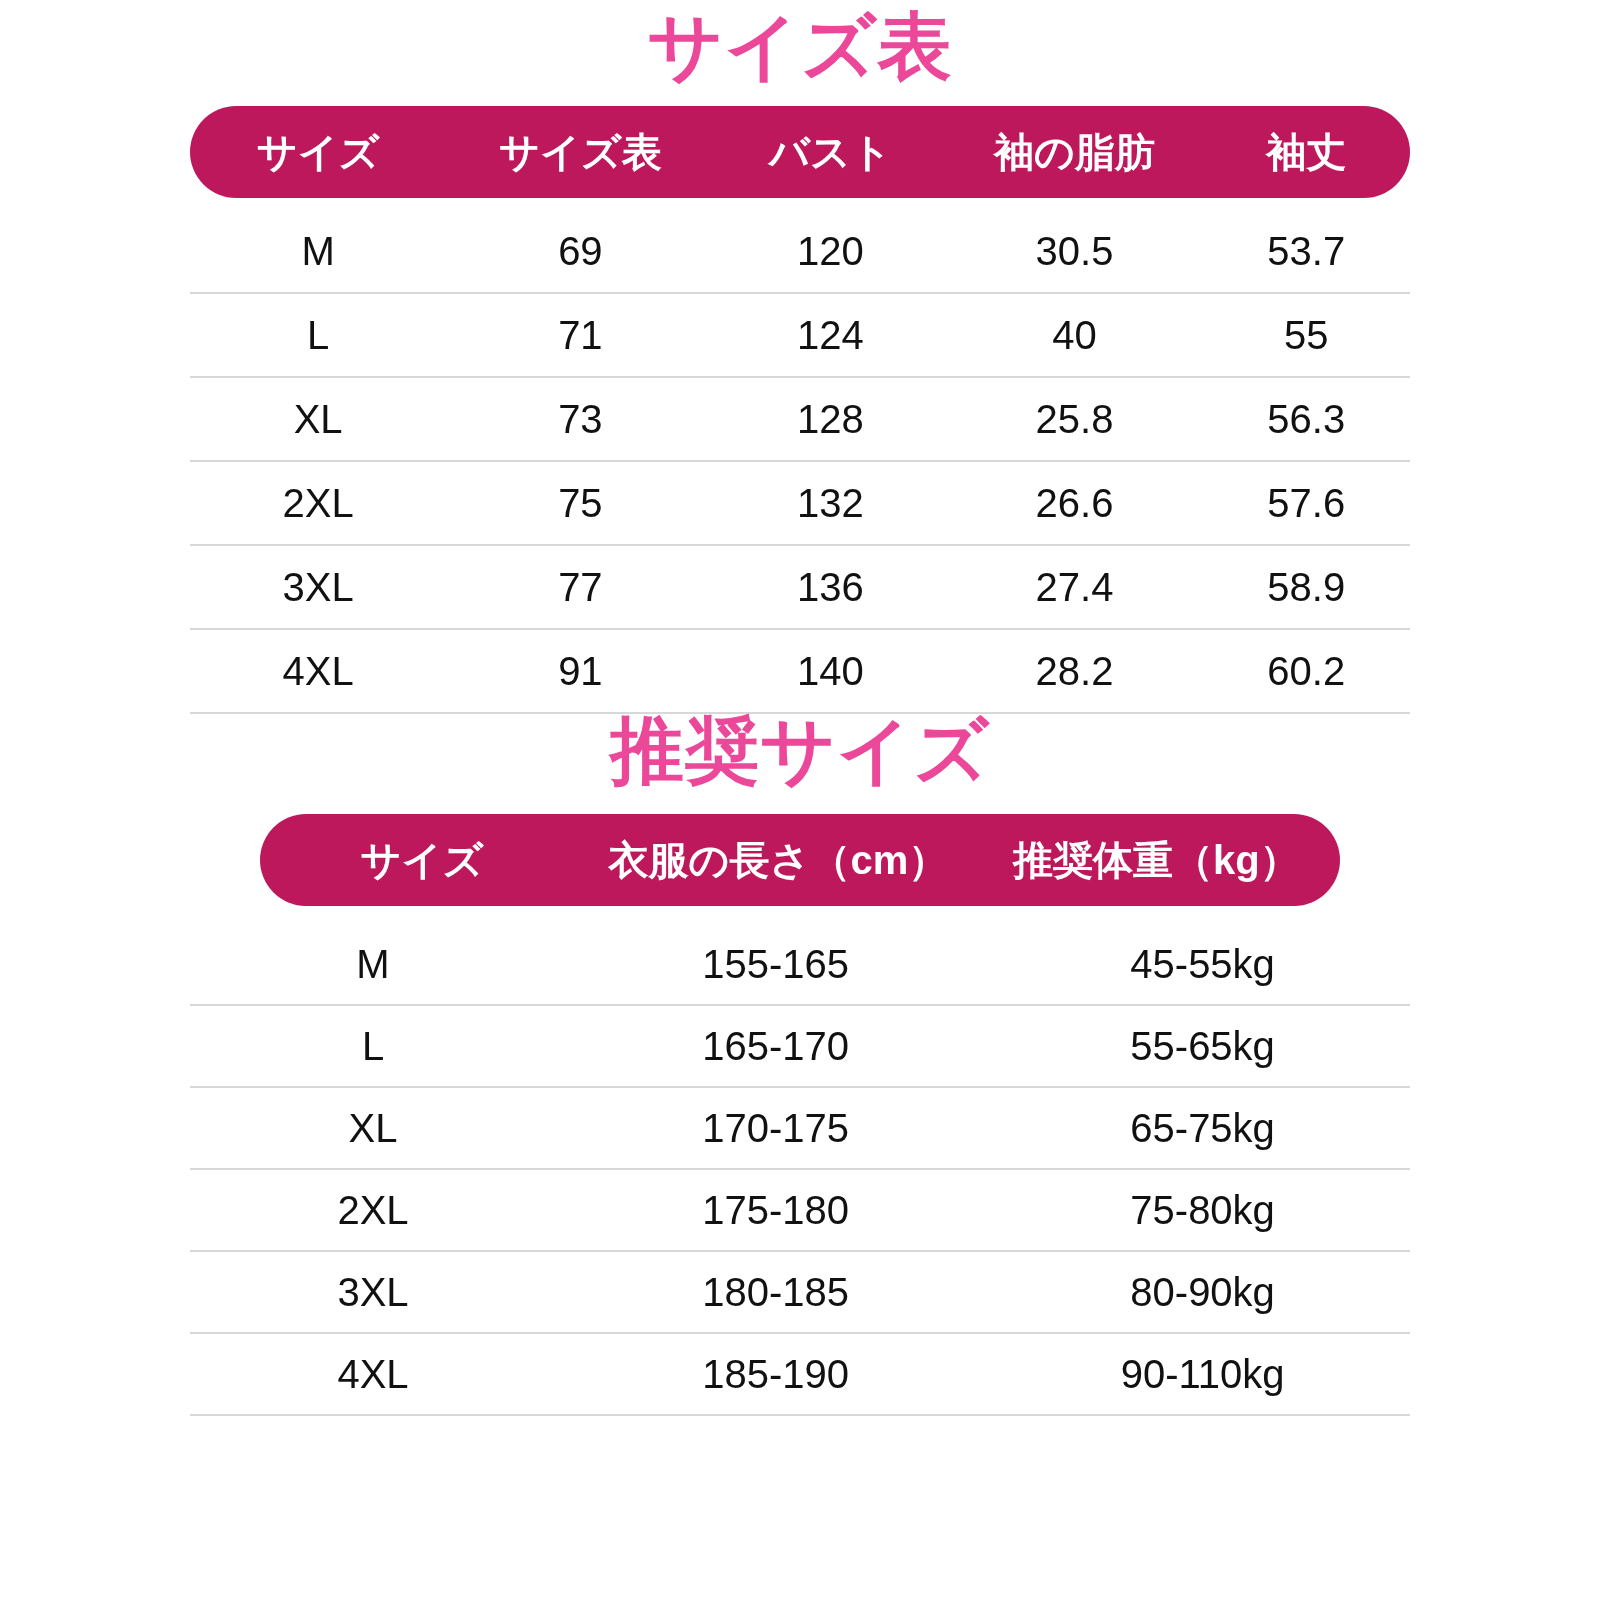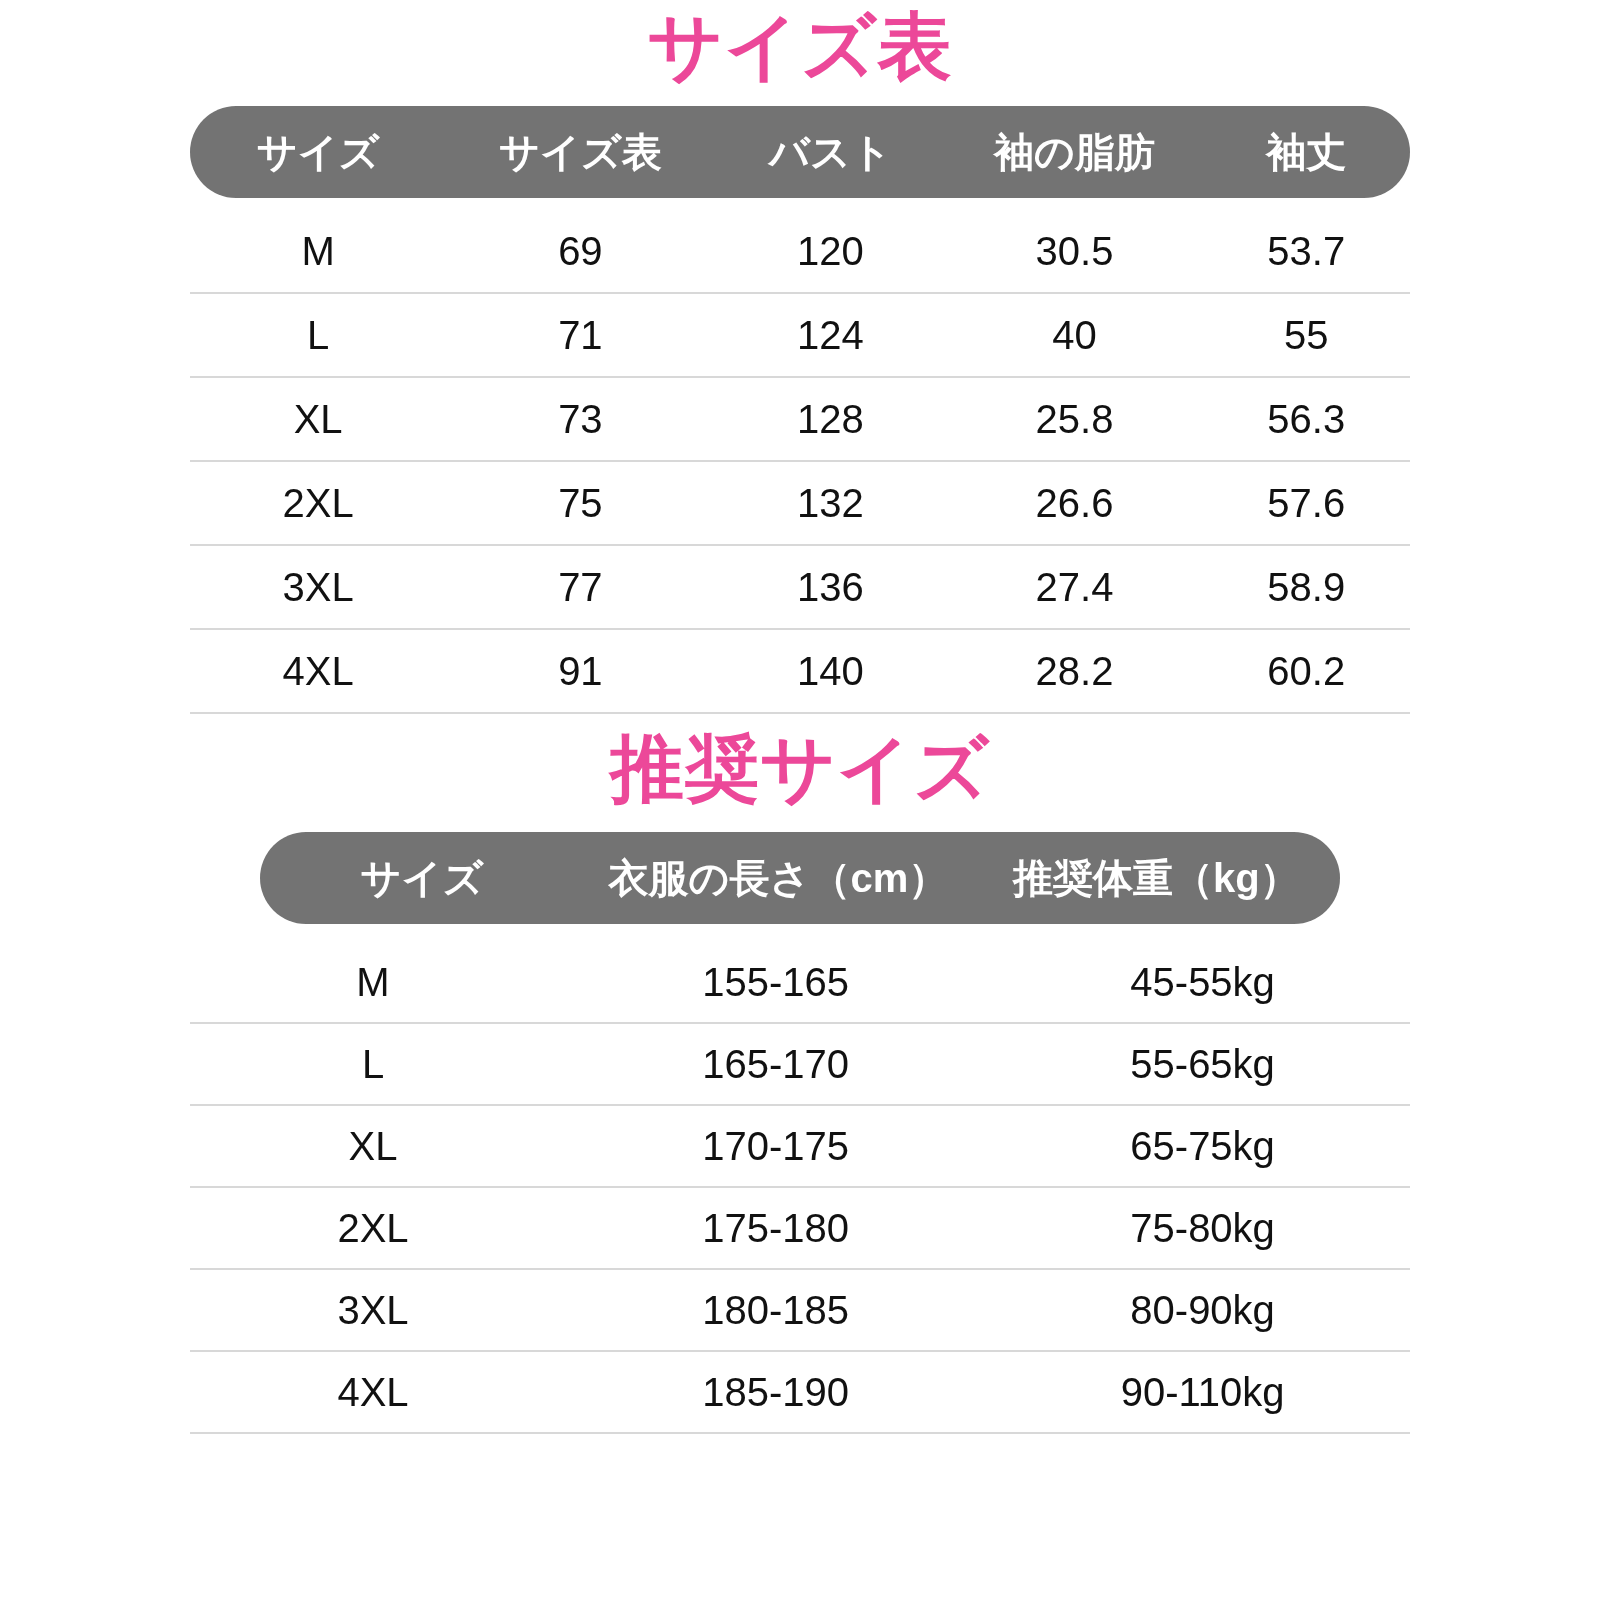--- a/index.html
+++ b/index.html
@@ -29,35 +29,34 @@
     letter-spacing: 1px;
   }
   #title-1 {
     font-size: 74px;
     line-height: 1;
     padding-top: 10px;
   }
   #title-2 {
     font-size: 74px;
     line-height: 1;
-    padding-top: 18px;
   }
 
   
   .table-block {
     width: 1220px;
     margin: 0 auto;
   }
   table {
     width: 100%;
     border-collapse: collapse;
     table-layout: fixed;
   }
   .head-wrap {
-    background: #737373;
+    background: #be185d;
     border-radius: 56px;
     padding: 0;
     margin: 12px auto;
   }
   #table1-head-wrap {
     width: 1220px;
     height: 92px;
     margin-top: 22px;
   }
   #table2-head-wrap {

